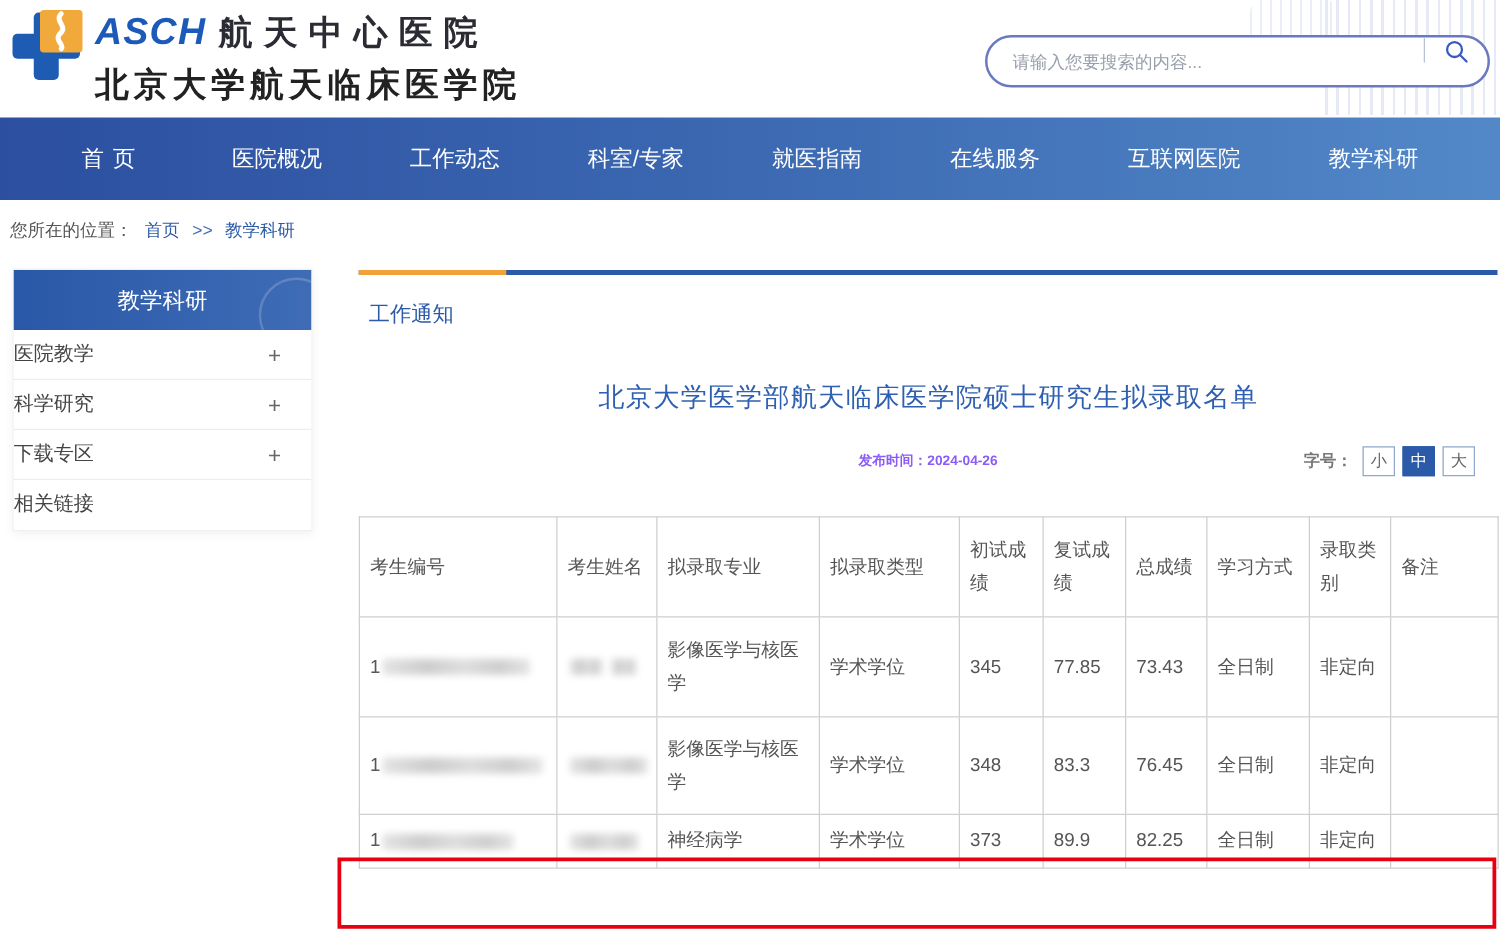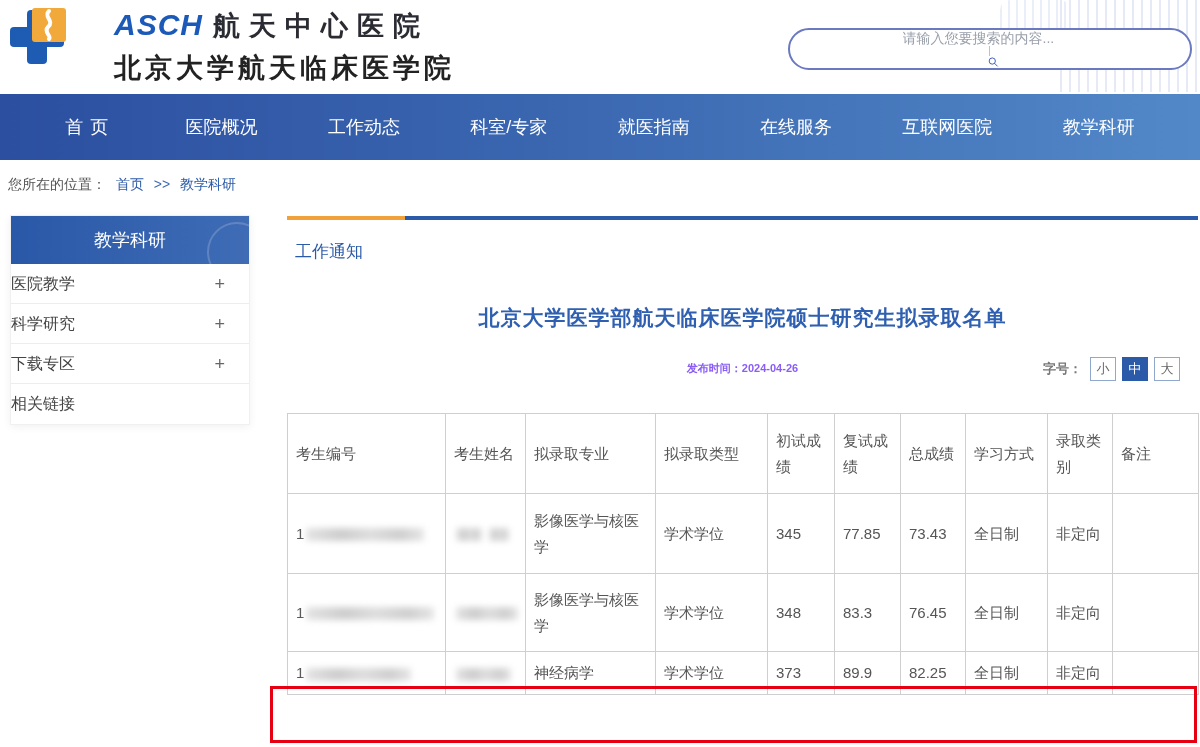--- a/index.html
+++ b/index.html
@@ -14,28 +14,28 @@
       repeating-linear-gradient(90deg,#b9c6e8 0 2px,transparent 2px 9px);
   }
   .deco-building:before { content:""; position:absolute; left:-60px; top:0; width:70px; height:30px;
       background:repeating-linear-gradient(90deg,#c4cfec 0 2px,transparent 2px 8px); border-radius:10px 10px 0 0; }
   .logo-wrap { position:absolute; left:8px; top:8px; display:flex; align-items:flex-start; }
   .logo-icon { position:relative; width:58px; height:58px; margin-right:10px; }
   .cross-v { position:absolute; left:19px; top:2px; width:20px; height:54px; background:#1e5cb3; border-radius:4px; }
   .cross-h { position:absolute; left:2px; top:19px; width:54px; height:20px; background:#1e5cb3; border-radius:4px; }
   .flame-box { position:absolute; right:0; top:0; width:34px; height:34px; background:#f2a93b; border-radius:3px; }
   .flame-box svg { position:absolute; left:0; top:0; }
-  .logo-lines { display:flex; flex-direction:column;margin-left:38px; }
+  .logo-lines { display:flex; flex-direction:column; }
   .logo-line1 { display:flex; align-items:baseline; height:40px; }
   .brand-acronym { color:#1b5ab8; font-weight:bold; font-style:italic; font-size:30px; letter-spacing:1px; margin-right:10px; }
   .brand-name { color:#2b2b33; font-weight:bold; font-size:27px; letter-spacing:9px; }
   .brand-subtitle { color:#222; font-weight:bold; font-size:27px; letter-spacing:4px; margin-top:2px; }
 
   .search-box { position:absolute; right:8px; top:28px; width:404px; height:42px; border:2px solid #6a79c0;
-      border-radius:21px; background:#fff; display:flex; align-items:center; padding:0 14px 0 20px;flex-direction:column; }
+      border-radius:21px; background:#fff; display:flex; padding:0 14px 0 20px; }
   .search-input { flex:1; border:none; outline:none; font-size:14px; color:#333; background:transparent;
       font-family:"Liberation Sans", sans-serif; }
   .search-input::placeholder { color:#9aa0ab; }
   .search-divider { width:0; height:20px; border-left:1px solid #b9bfd4; margin:0 14px 0 6px; }
   .search-icon { width:22px; height:22px; cursor:pointer; }
 
   
   .main-nav { position:absolute; top:94px; left:0; width:1200px; height:66px;
       background:linear-gradient(90deg,#2c4fa0 0%, #3a66b0 45%, #5288c8 100%);
       display:flex; align-items:center; justify-content:space-around; padding:0 30px; }
@@ -58,21 +58,21 @@
       border-bottom:1px solid #ededed; cursor:pointer; background:#fff; }
   .sidebar-item:last-child { border-bottom:none; }
   .sidebar-plus { position:absolute; right:24px; top:0; color:#666; font-size:18px; }
 
   
   .content { position:absolute; left:287px; top:216px; width:911px; height:587px; }
   .top-line { position:absolute; top:0; left:0; width:911px; height:4px; background:#2b5aa8; }
   .top-line-orange { position:absolute; top:0; left:0; width:118px; height:4px; background:#f0a13a; }
   .section-tab { position:absolute; top:24px; left:8px; color:#2b5aa8; font-size:17px; cursor:pointer; }
   .article-title { position:absolute; top:88px; left:0; width:100%; text-align:center; color:#2e5fb0;
-      font-size:21px; font-weight:bold; letter-spacing:1px; }
+      font-size:21px; font-weight:normal; letter-spacing:1px; }
   .meta-row { position:absolute; top:141px; left:0; width:100%; height:28px; }
   .publish-time { position:absolute; left:0; width:100%; text-align:center; top:4px; color:#8b5cf6; font-size:11px;font-weight:bold; }
   .fontsize-ctrl { position:absolute; right:18px; top:0; display:flex; align-items:center; }
   .fontsize-label { color:#777; font-size:13px; margin-right:2px;font-weight:bold; }
   .fs-btn { width:26px; height:24px; line-height:22px; text-align:center; border:1px solid #8fa8cc; background:#fff;
       color:#666; font-size:13px; margin-left:6px; cursor:pointer; }
   .fs-btn.active { background:#2b5aa8; border-color:#2b5aa8; color:#fff; }
 
   
   .admission-table { position:absolute; top:197px; left:0; border-collapse:collapse; table-layout:fixed; width:911px;

